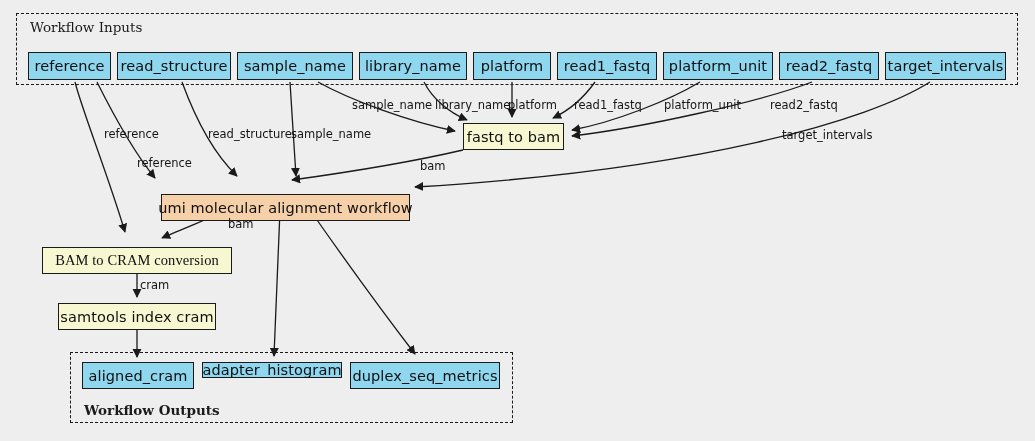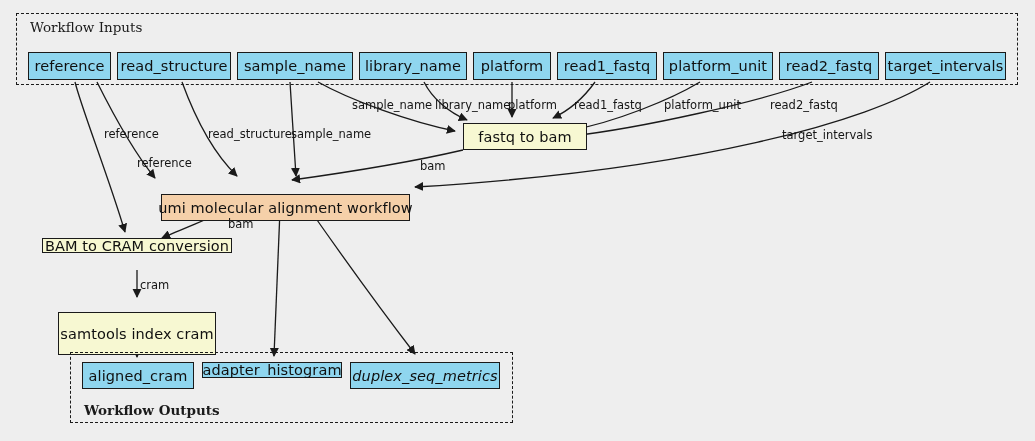--- a/index.html
+++ b/index.html
@@ -121,31 +121,31 @@
   <div class="node io" style="left:28px; top:52px; width:83px; height:28px;">reference</div>
   <div class="node io" style="left:117px; top:52px; width:114px; height:28px;">read_structure</div>
   <div class="node io" style="left:237px; top:52px; width:116px; height:28px;">sample_name</div>
   <div class="node io" style="left:359px; top:52px; width:108px; height:28px;">library_name</div>
   <div class="node io" style="left:473px; top:52px; width:78px; height:28px;">platform</div>
   <div class="node io" style="left:557px; top:52px; width:100px; height:28px;">read1_fastq</div>
   <div class="node io" style="left:663px; top:52px; width:110px; height:28px;">platform_unit</div>
   <div class="node io" style="left:779px; top:52px; width:100px; height:28px;">read2_fastq</div>
   <div class="node io" style="left:885px; top:52px; width:121px; height:28px;">target_intervals</div>
 
-  <div class="node task" style="left:463px; top:123px; width:124px; height:27px;">fastq to bam</div>
+  <div class="node task" style="left:463px; top:123px; width:101px; height:27px;">fastq to bam</div>
   <div class="node subwf" style="left:161px; top:182px; width:249px; height:27px;margin-top:12px;">umi molecular alignment workflow</div>
-  <div class="node task" style="left:42px; top:238px; width:190px; height:15px;">BAM to CRAM conversion</div>
-  <div class="node task" style="left:58px; top:312px; width:158px; height:43px;">samtools index cram</div>
+  <div class="node task" style="left:42px; top:247px; width:190px; height:27px;font-family:Liberation Serif, serif;">BAM to CRAM conversion</div>
+  <div class="node task" style="left:58px; top:303px; width:158px; height:27px;">samtools index cram</div>
 
   <div class="cluster" style="left:70px; top:352px; width:443px; height:71px;"></div>
   <div class="cluster-label" style="left:84px; top:402px;font-weight:bold;">Workflow Outputs</div>
 
   <div class="node io" style="left:82px; top:362px; width:112px; height:27px;">aligned_cram</div>
   <div class="node io" style="left:202px; top:362px; width:140px; height:16px;">adapter_histogram</div>
-  <div class="node io" style="left:350px; top:362px; width:150px; height:27px;font-style:italic;">duplex_seq_metrics</div>
+  <div class="node io" style="left:350px; top:362px; width:150px; height:27px;">duplex_seq_metrics</div>
 
   <div class="edge-label" style="left:352px; top:100px;">sample_name</div>
   <div class="edge-label" style="left:435px; top:100px;">library_name</div>
   <div class="edge-label" style="left:508px; top:100px;">platform</div>
   <div class="edge-label" style="left:574px; top:100px;">read1_fastq</div>
   <div class="edge-label" style="left:664px; top:100px;">platform_unit</div>
   <div class="edge-label" style="left:770px; top:100px;">read2_fastq</div>
   <div class="edge-label" style="left:104px; top:129px;">reference</div>
   <div class="edge-label" style="left:137px; top:158px;">reference</div>
   <div class="edge-label" style="left:208px; top:129px;">read_structure</div>

